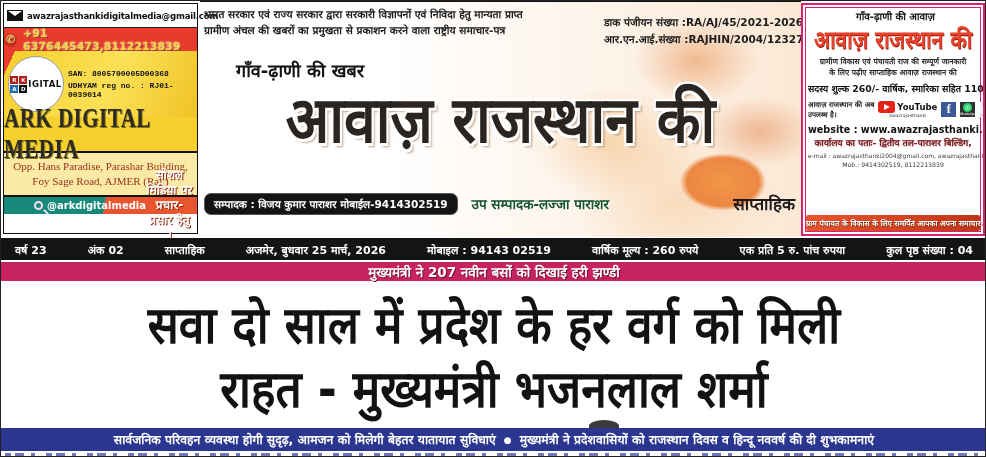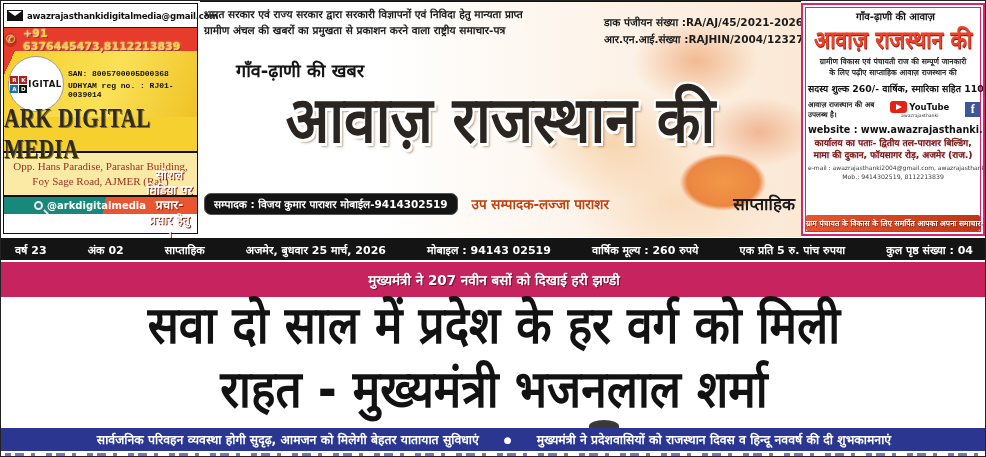--- a/index.html
+++ b/index.html
@@ -47,30 +47,30 @@
   .map-blob { position:absolute; right:18px; top:140px; width:120px; height:80px; background:radial-gradient(closest-side, #F08A2E, #E9762A 60%, transparent 72%); opacity:.85; border-radius:45% 55% 50% 50%; }
   .accred { position:absolute; left:4px; top:4px; width:400px; }
   .accred div { font-size:10.5px; font-weight:bold; color:#1c1c1c; line-height:1.55; }
   .postal { position:absolute; left:404px; top:12px; width:200px; }
   .postal div { font-size:10.5px; font-weight:bold; color:#1c1c1c; line-height:1.6; }
   .mast-tag { position:absolute; left:36px; top:56px; font-size:18px; font-weight:900; color:#151515; text-shadow:1px 1px 0 #fff,-1px -1px 0 #fff; }
   .mast-title { position:absolute; left:0; top:72px; width:100%; text-align:center; font-size:57px; font-weight:900; color:#2A2521; white-space:nowrap; transform:scaleY(1.12); transform-origin:top;
     text-shadow:-2px -2px 0 #fff, 2px -2px 0 #fff, -2px 2px 0 #fff, 2px 2px 0 #fff, 3px 3px 2px rgba(120,70,20,.5); }
   .editor-row { position:absolute; left:4px; top:190px; width:100%; display:flex; align-items:center; }
   .editor-pill { background:#141414; color:#fff; border:1.5px solid #555; border-radius:7px; padding:3px 9px; font-size:10.5px; font-weight:bold; white-space:nowrap; }
-  .subeditor { margin-left:14px; font-size:13.5px; font-weight:900; color:#c2410c; white-space:nowrap; text-shadow:1px 1px 0 #fff; }
+  .subeditor { margin-left:14px; font-size:13.5px; font-weight:900; color:#14532d; white-space:nowrap; text-shadow:1px 1px 0 #fff; }
   .frequency { margin-left:auto; margin-right:10px; font-size:17px; font-weight:bold; color:#1b1b1b; white-space:nowrap; }
 
   
   .promo { position:absolute; left:800px; top:2px; width:184px; height:233px; background:#fff; border:2px solid #D6246E; box-shadow:inset 0 0 0 2px #fff, inset 0 0 0 3px #D6246E; padding:4px 5px 0 5px; overflow:hidden; }
   .promo-tag { font-size:10px; font-weight:900; color:#161616;margin-left:48px; }
   .promo-title { text-align:center; font-size:21px; font-weight:900; color:#E8432C; white-space:nowrap; transform:scaleY(1.15); margin:2px 0 3px; text-shadow:0.5px 0.5px 0 #8a1505; }
   .promo-desc { text-align:center; font-size:7.6px; font-weight:bold; color:#2c2c2c; line-height:1.5; }
   .promo-fee { text-align:center; font-size:9.3px; font-weight:900; color:#101010; margin-top:3px; white-space:nowrap; }
-  .social-row { display:flex; align-items:center; gap:16px; margin-top:5px; }
+  .social-row { display:flex; align-items:center; gap:4px; margin-top:5px; }
   .avail { display:flex; flex-direction:column; line-height:1.4; }
   .avail span { font-size:7.2px; font-weight:900; color:#1d1d1d; white-space:nowrap; }
   .yt { display:flex; flex-direction:column; align-items:center; }
   .yt-badge { display:flex; align-items:center; gap:2px; }
   .yt-play { width:17px; height:12px; background:#E62117; border-radius:3px; position:relative; }
   .yt-play::after { content:""; position:absolute; left:6px; top:3px; border-left:6px solid #fff; border-top:3px solid transparent; border-bottom:3px solid transparent; }
   .yt-label { font-size:8.5px; font-weight:900; color:#111; }
   .yt-handle { font-size:4.6px; color:#333; }
   .sq { width:15px; height:15px; display:flex; align-items:center; justify-content:center; flex:0 0 auto; }
   .fb { background:#3B5998; color:#fff; font-family:"Liberation Serif", serif; font-weight:bold; font-size:12px; }
@@ -82,26 +82,26 @@
   .tw-label { font-size:3.8px; color:#1DA1F2; }
   .promo-web { text-align:center; font-size:9.6px; font-weight:900; color:#111; margin-top:4px; white-space:nowrap; }
   .promo-office { text-align:center; font-size:9px; font-weight:900; color:#6E1F10; line-height:1.35; margin-top:2px; text-shadow:0.4px 0.4px 0 #e9c; white-space:nowrap; }
   .promo-mail { text-align:center; font-size:6px; color:#3a3a3a; margin-top:3px; white-space:nowrap; }
   .promo-mob { text-align:center; font-size:6.2px; color:#3a3a3a; margin-top:2px; }
   .promo-footer { position:absolute; left:3px; right:3px; bottom:3px; background:linear-gradient(90deg,#E8552F,#C03415); color:#fff; font-size:7.6px; font-weight:900; text-align:center; padding:3px 0; border-radius:2px; white-space:nowrap; text-shadow:0.5px 0.5px 0 #701c05; }
 
   
   .info-bar { position:absolute; left:0; top:237px; width:986px; height:22px; background:#141414; display:flex; align-items:center; justify-content:space-between; padding:0 14px; }
   .info-bar span { color:#fff; font-size:11px; font-weight:bold; white-space:nowrap; }
-  .kicker { position:absolute; left:0; top:261px; width:986px; height:35px; background:#C7235F; display:flex; align-items:center; justify-content:center; }
+  .kicker { position:absolute; left:0; top:261px; width:986px; height:19px; background:#C7235F; display:flex; align-items:center; justify-content:center; }
   .kicker span { color:#fff; font-size:13.5px; font-weight:900; text-shadow:1px 1px 0 #6d0f31; }
   .headline1 { position:absolute; left:0; top:287px; width:986px; text-align:center; font-size:46px; font-weight:900; color:#121212; white-space:nowrap; transform:scaleY(1.12); transform-origin:top; }
   .headline2 { position:absolute; left:0; top:351px; width:986px; text-align:center; font-size:46px; font-weight:900; color:#121212; white-space:nowrap; transform:scaleY(1.12); transform-origin:top; }
   .photo-peek { position:absolute; left:588px; top:419px; width:30px; height:12px; background:#3A3A3A; border-radius:50% 50% 0 0; }
-  .subhead-bar { position:absolute; left:0; top:427px; width:986px; height:23px; background:#2B3690; display:flex; align-items:center; justify-content:center; gap:25px; }
+  .subhead-bar { position:absolute; left:0; top:427px; width:986px; height:23px; background:#2B3690; display:flex; align-items:center; justify-content:center; gap:8px; }
   .subhead-bar span { color:#fff; font-size:12.3px; font-weight:900; white-space:nowrap; }
   .subhead-bar .dot { font-size:9px; }
   .cutoff { position:absolute; left:4px; top:452px; width:978px; height:5px; overflow:hidden;
     background:repeating-linear-gradient(90deg,#3C4CA0 0 6px, transparent 6px 10px, #3C4CA0 10px 19px, transparent 19px 26px, #3C4CA0 26px 30px, transparent 30px 41px); opacity:.75; }
 </style>
 </head>
 <body>
 
 <div class="page">
 
@@ -194,21 +194,20 @@
       <span class="sq tw" style="display:flex;flex-direction:column;">
         <svg viewBox="0 0 16 14">
             <path fill="#1DA1F2" d="M15 2.2c-.5.25-1.05.4-1.6.48A2.85 2.85 0 0 0 14.63 1a5.6 5.6 0 0 1-1.8.7A2.82 2.82 0 0 0 8 4.3 8 8 0 0 1 2.2 1.4a2.82 2.82 0 0 0 .87 3.76c-.46-.02-.9-.14-1.28-.35v.04c0 1.36.97 2.5 2.26 2.76-.4.1-.83.12-1.27.05a2.83 2.83 0 0 0 2.64 1.96A5.66 5.66 0 0 1 1.25 10.8 8 8 0 0 0 5.58 12c5.2 0 8.05-4.3 8.05-8.05v-.37c.55-.4 1.03-.9 1.37-1.38z"></path>
           </svg>
         <span class="tw-label">twitter</span>
       </span>
     </div>
     <div class="promo-web">website : www.awazrajasthanki.com</div>
     <div class="promo-office">
       <div>कार्यालय का पताः- द्वितीय तल-पाराशर बिल्डिंग,</div>
-      <div>मामा की दुकान, फॉयसागर रोड़, अजमेर (राज.)</div>
     </div>
     <div class="promo-mail">e-mail : awazrajasthanki2004@gmail.com, awazrajasthanki@yahoo.com</div>
     <div class="promo-mob">Mob.: 9414302519, 8112213839</div>
     <div class="promo-footer">ग्राम पंचायत के विकास के लिए समर्पित आपका अपना समाचार-पत्र</div>
   </div>
 
   <div class="info-bar">
     <span>वर्ष 23</span>
     <span>अंक 02</span>
     <span>साप्ताहिक</span>

